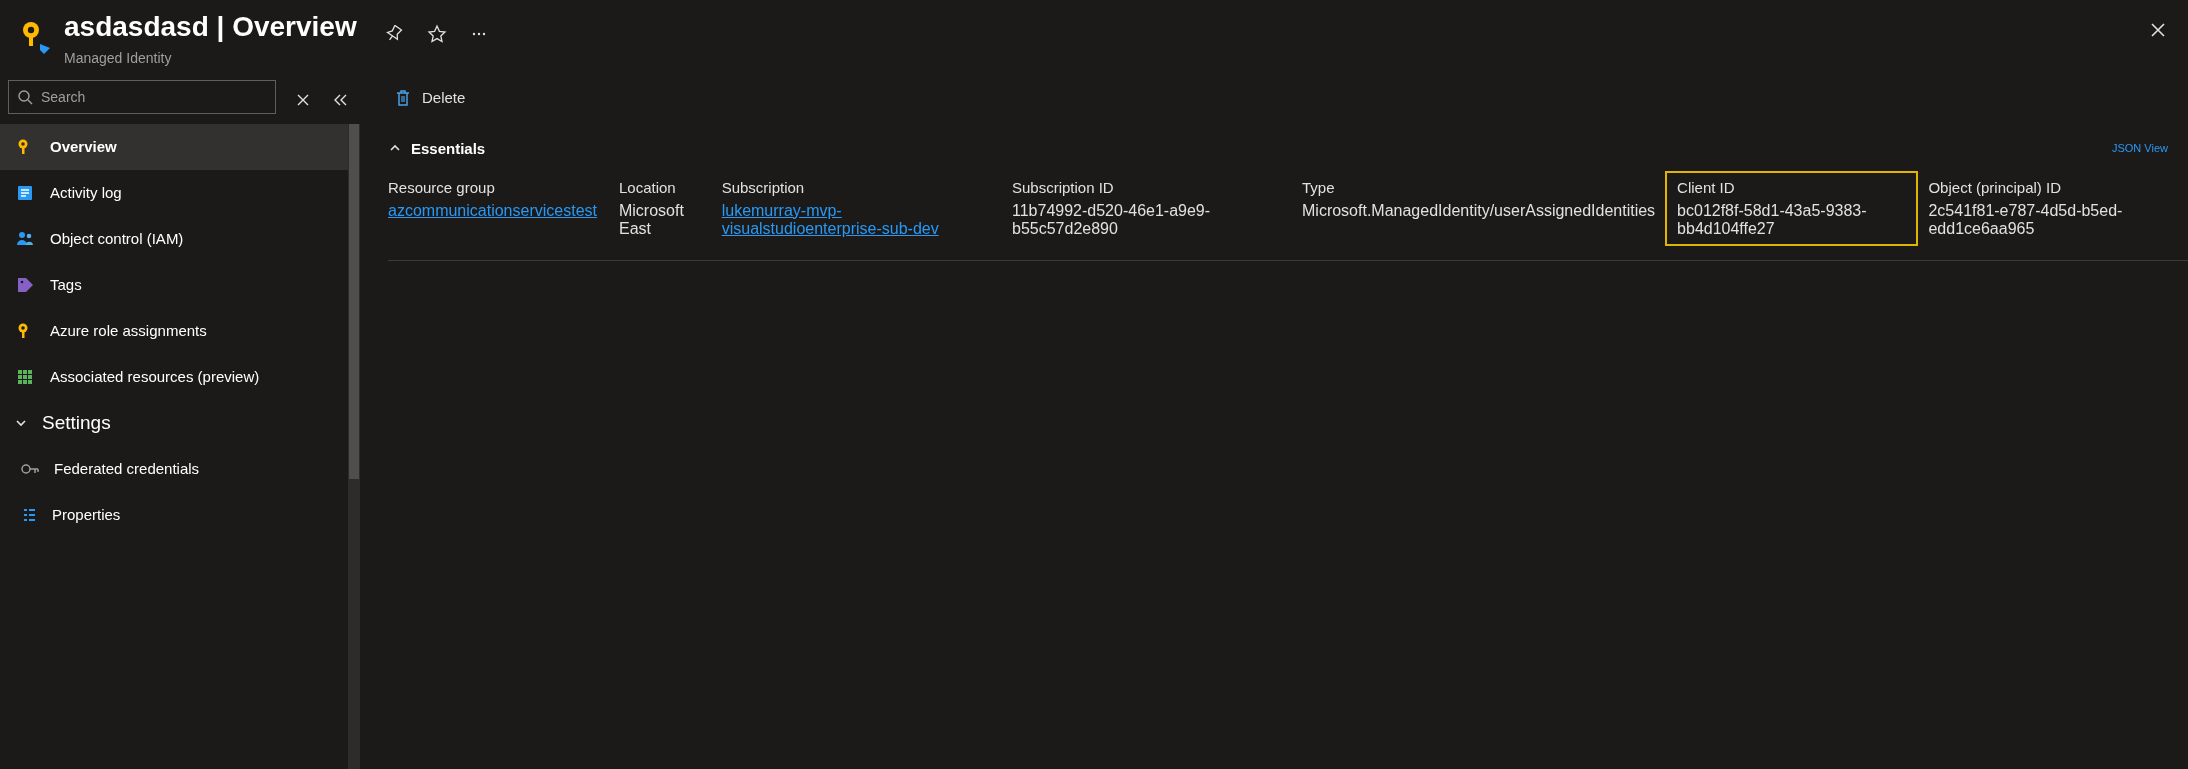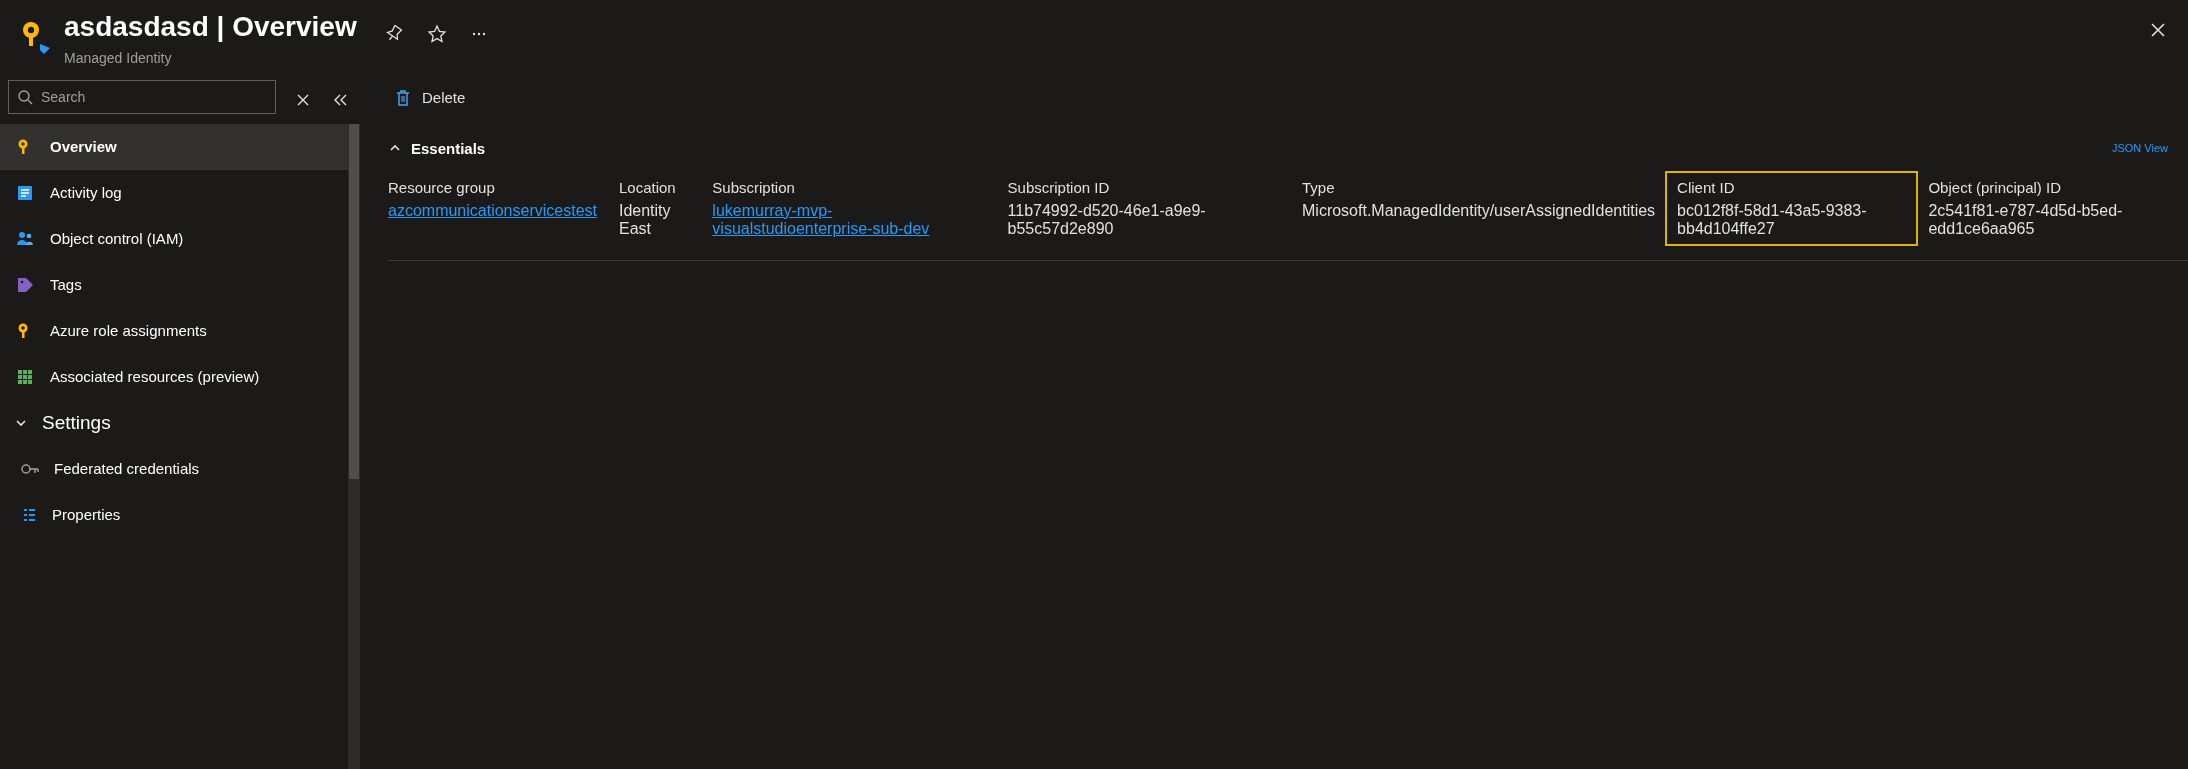--- a/index.html
+++ b/index.html
@@ -447,21 +447,21 @@
     </div>
 
     <div class="essentials-grid">
       <div class="essentials-col">
         <div class="field">
           <div class="field-label">Resource group</div>
           <span class="field-value link">azcommunicationservicestest</span>
         </div>
         <div class="field">
           <div class="field-label">Location</div>
-          <div class="field-value">Identity East</div>
+          <div class="field-value">Microsoft East</div>
         </div>
         <div class="field">
           <div class="field-label">Subscription</div>
           <span class="field-value link">lukemurray-mvp-visualstudioenterprise-sub-dev</span>
         </div>
         <div class="field">
           <div class="field-label">Subscription ID</div>
           <div class="field-value">11b74992-d520-46e1-a9e9-b55c57d2e890</div>
         </div>
       </div>

